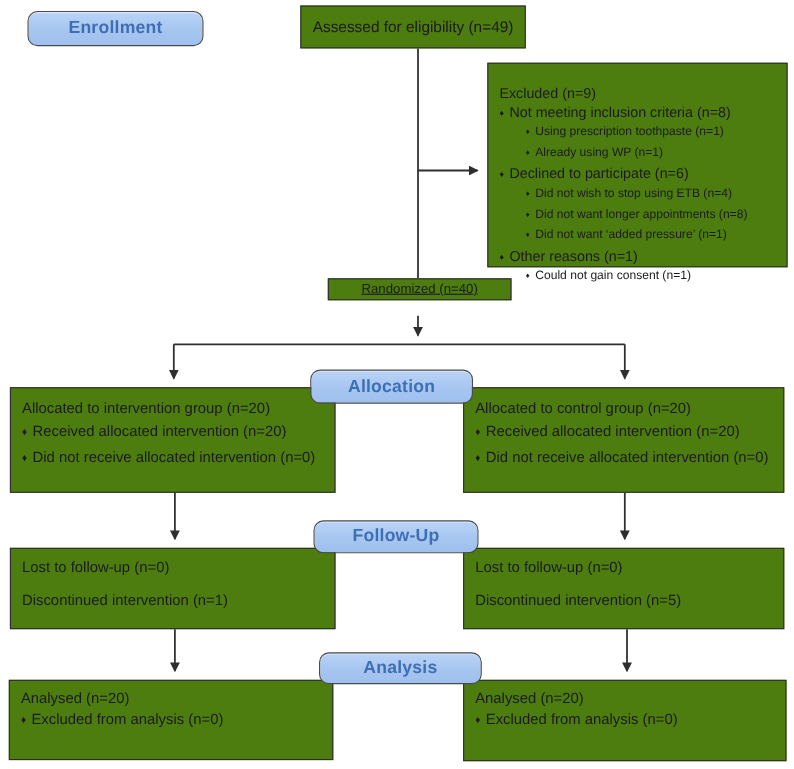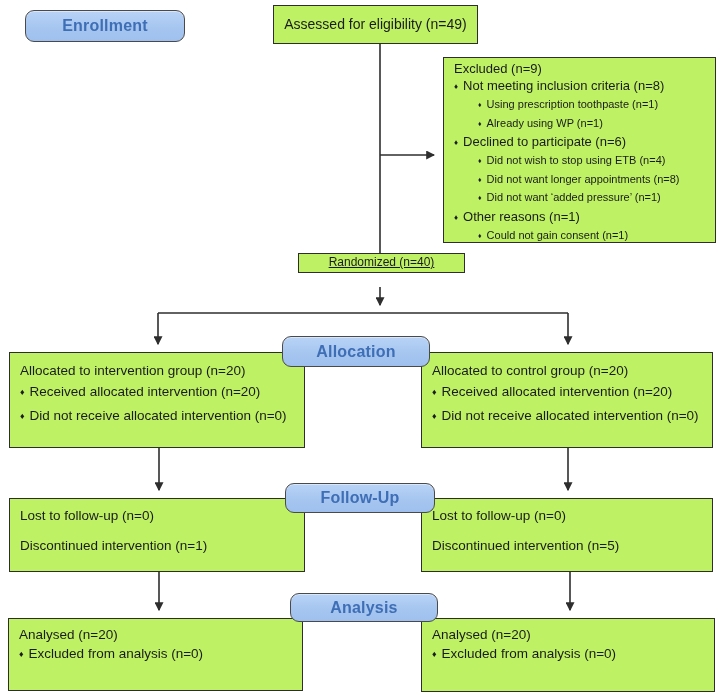--- a/index.html
+++ b/index.html
@@ -2,21 +2,21 @@
 <html><head>
 <meta charset="utf-8">
 <style>
   html,body{margin:0;padding:0;background:#ffffff;}
   #stage{
     position:relative;width:722px;height:699px;background:#ffffff;
     font-family:"Liberation Sans",sans-serif;color:#1b1b1b;overflow:hidden;
   }
   *{box-sizing:border-box;}
   .box{
-    position:absolute;background:#bef264;border:1.5px solid #2e2e2e;
+    position:absolute;background:#4d7c0f;border:1.5px solid #2e2e2e;
     color:#1b1b1b;z-index:1;font-size:13.5px;line-height:1.3;
   }
   .center{display:flex;align-items:center;justify-content:center;text-align:center;}
   .pad{padding:8px 10px;}
   .badge{
     position:absolute;z-index:3;
     background:linear-gradient(180deg,#b9d3f6 0%,#a6c6f0 55%,#9fc0ee 100%);
     border:1.6px solid #4a4a4a;border-radius:9px;
     display:flex;align-items:center;justify-content:center;
     font-weight:bold;font-size:16px;color:#3e6eb5;letter-spacing:.2px;
@@ -60,26 +60,26 @@
       <path d="M568,313 L568,344" marker-end="url(#ah)"></path>
       <path d="M159,448 L159,490" marker-end="url(#ah)"></path>
       <path d="M568,448 L568,490" marker-end="url(#ah)"></path>
       <path d="M159,572 L159,610" marker-end="url(#ah)"></path>
       <path d="M570,572 L570,610" marker-end="url(#ah)"></path>
     </g>
   </svg>
 
   <div class="badge" style="left:25px;top:10px;width:160px;height:32px;">Enrollment</div>
   <div class="badge" style="left:282px;top:336px;width:148px;height:31px;">Allocation</div>
-  <div class="badge" style="left:285px;top:473px;width:150px;height:30px;margin-top:10px;">Follow-Up</div>
+  <div class="badge" style="left:285px;top:473px;width:150px;height:30px;">Follow-Up</div>
   <div class="badge" style="left:290px;top:593px;width:148px;height:29px;">Analysis</div>
 
   <div class="box center" style="left:273px;top:5px;width:205px;height:39px;font-size:14px;">Assessed for eligibility (n=49)</div>
 
-  <div class="box pad exc" style="left:443px;top:57px;width:273px;height:186px;padding-top:2px;">
+  <div class="box pad exc" style="left:443px;top:57px;width:273px;height:186px;padding-top:18px;">
     <div class="exc-title">Excluded (n=9)</div>
     <div class="li l1">
       <span class="blt">♦</span>
       <span>Not meeting inclusion criteria (n=8)</span>
     </div>
     <div class="li l2">
       <span class="blt">♦</span>
       <span>Using prescription toothpaste (n=1)</span>
     </div>
     <div class="li l2">

